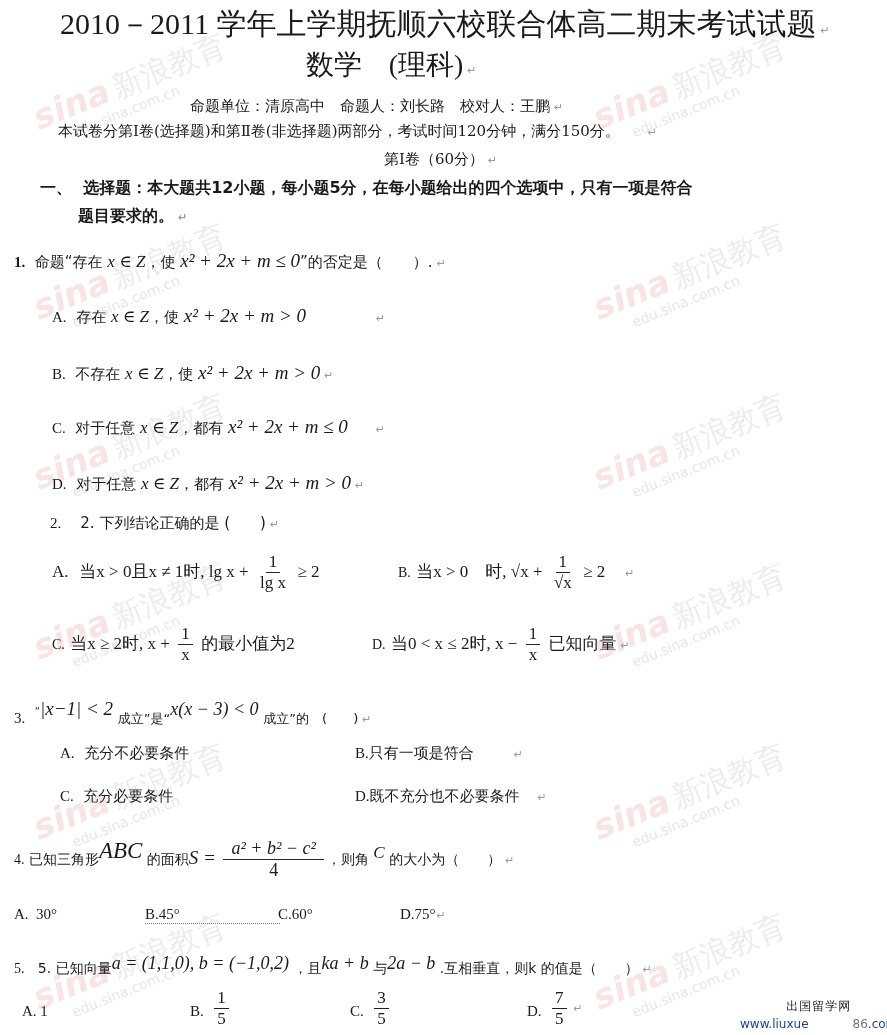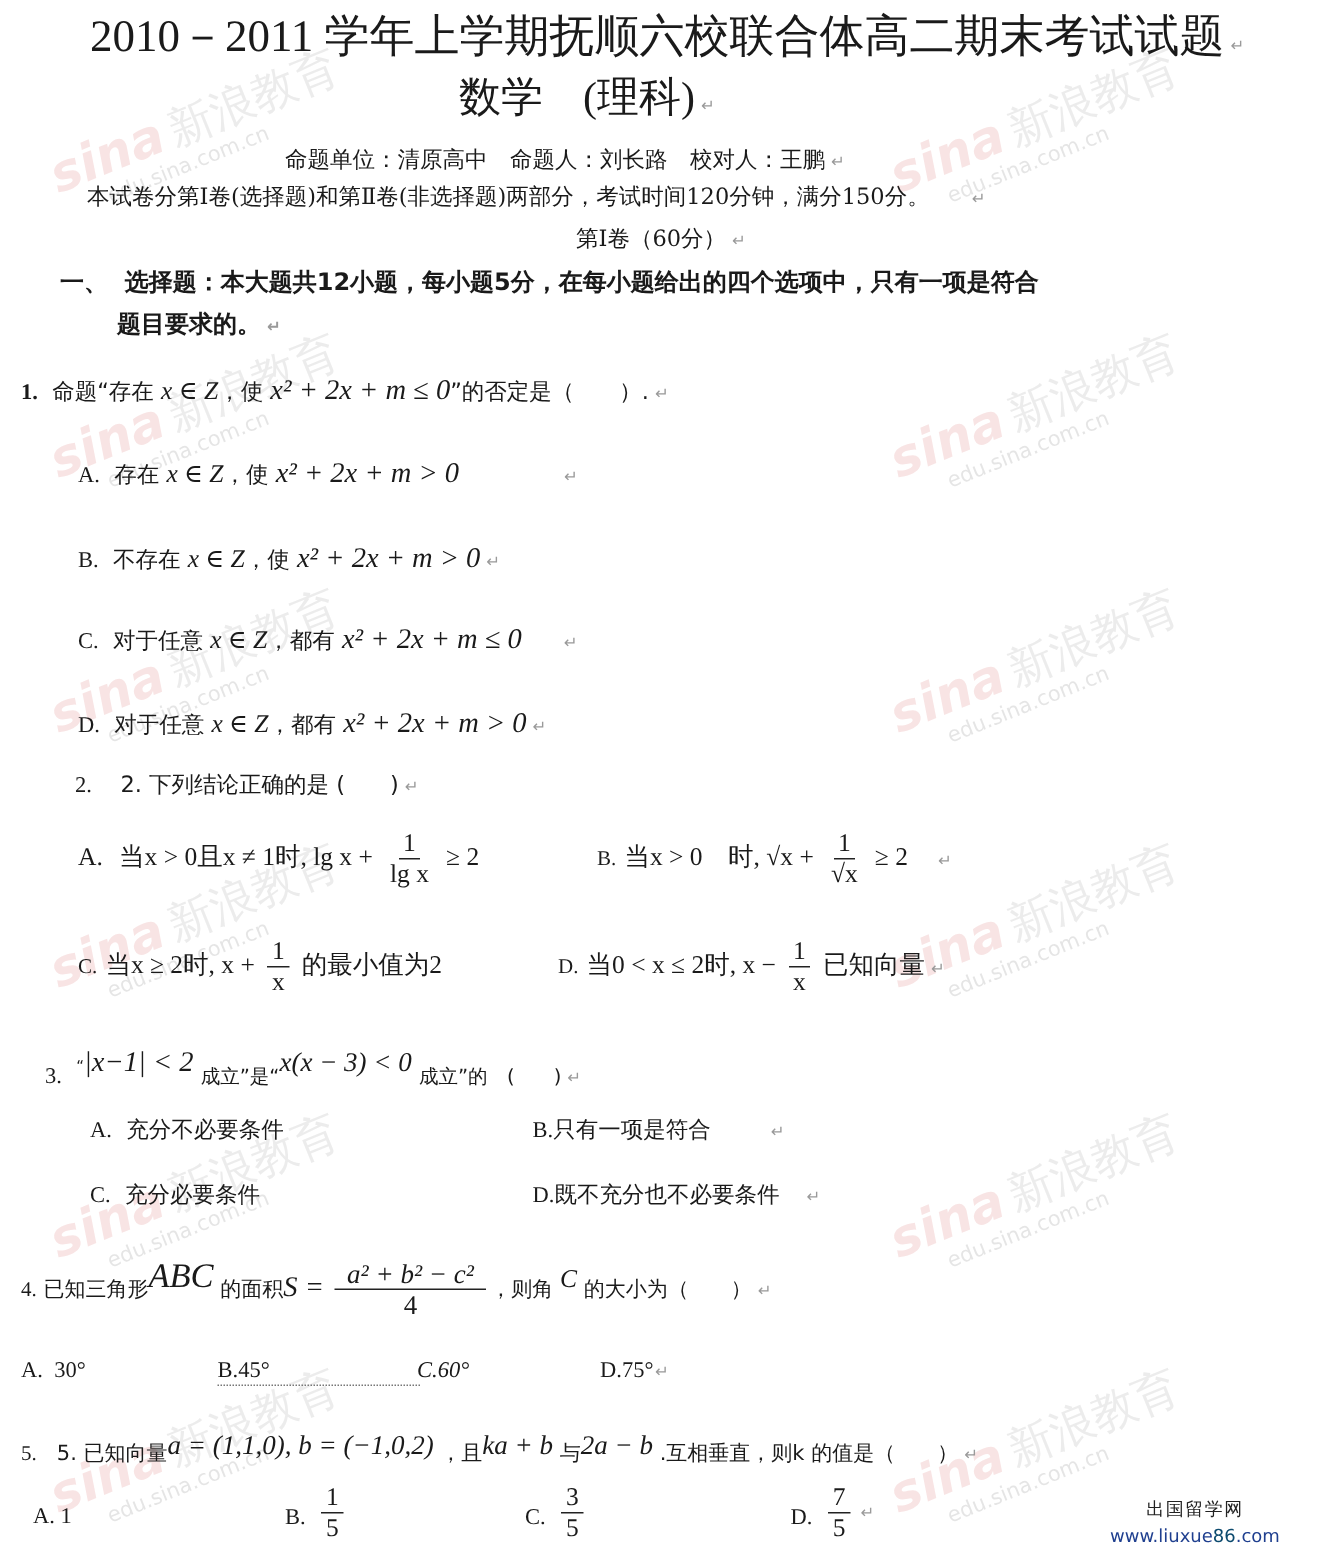--- a/index.html
+++ b/index.html
@@ -25,21 +25,21 @@
   .frac .den { padding:0 3px; line-height:1.2; }
   .dotted { border-bottom:1px dotted #777; }
   .watermark { position:absolute; color:rgba(220,150,150,0.22); transform:rotate(-22deg);
                font-family:"DejaVu Sans",sans-serif; pointer-events:none; }
   .wm-logo { font-size:34px; font-weight:bold; font-style:italic; color:rgba(220,120,120,0.20); }
   .wm-cn { font-size:30px; color:rgba(200,200,200,0.35); }
   .wm-url { font-size:14px; color:rgba(190,190,190,0.40); display:block; margin-left:30px; margin-top:-4px; }
   .logo { position:absolute; left:740px; top:995px; text-align:center; }
   .logo .cn { font-family:"DejaVu Sans",sans-serif; font-size:12px; color:#222; letter-spacing:1px; line-height:22px; }
   .logo .url { font-family:"DejaVu Sans",sans-serif; font-size:12px; color:#1f3f8f; }
-  .logo .url .red { color:#0c4a6e; }
+  .logo .url .red { color:#737373;margin-left:44px; }
 </style>
 </head>
 <body>
 
 <div class="watermark" style="left:30px;top:60px;"><span class="wm-logo">sina</span> <span class="wm-cn">新浪教育</span><span class="wm-url">edu.sina.com.cn</span></div>
 <div class="watermark" style="left:590px;top:60px;"><span class="wm-logo">sina</span> <span class="wm-cn">新浪教育</span><span class="wm-url">edu.sina.com.cn</span></div>
 <div class="watermark" style="left:30px;top:250px;"><span class="wm-logo">sina</span> <span class="wm-cn">新浪教育</span><span class="wm-url">edu.sina.com.cn</span></div>
 <div class="watermark" style="left:590px;top:250px;"><span class="wm-logo">sina</span> <span class="wm-cn">新浪教育</span><span class="wm-url">edu.sina.com.cn</span></div>
 <div class="watermark" style="left:30px;top:420px;"><span class="wm-logo">sina</span> <span class="wm-cn">新浪教育</span><span class="wm-url">edu.sina.com.cn</span></div>
 <div class="watermark" style="left:590px;top:420px;"><span class="wm-logo">sina</span> <span class="wm-cn">新浪教育</span><span class="wm-url">edu.sina.com.cn</span></div>
@@ -123,21 +123,21 @@
 <div class="abs opt" style="left:372px;top:624px;font-size:17px;">
   <span class="serif" style="font-size:14px">D.</span>
   <span class="mathr">当0 &lt; x ≤ 2时, x −</span>
   <span class="frac mathr">
       <span class="num">1</span>
       <span class="den">x</span>
     </span>
   <span class="mathr">已知向量</span><span class="pm">↵</span>
 </div>
 
-<div class="abs q" style="left:14px;top:698px;margin-left:16px;">
+<div class="abs q" style="left:14px;top:698px;">
   <span class="serif">3.</span>&nbsp;
   <span class="sans" style="font-size:10px;vertical-align:8px">“</span><span class="math" style="font-size:19px;vertical-align:8px">|x−1| &lt; 2</span>
   <span class="sans" style="font-size:13px">成立”是“</span><span class="math" style="font-size:18px;vertical-align:8px">x(x − 3) &lt; 0</span>
   <span class="sans" style="font-size:13px">成立”的　(　　)</span><span class="pm">↵</span>
 </div>
 <div class="abs opt" style="left:60px;top:744px;">
   <span class="serif">A.</span>&nbsp;
   <span class="sans">充分不必要条件</span>
 </div>
 <div class="abs opt" style="left:355px;top:744px;">
@@ -161,21 +161,21 @@
     </span><span class="sans">，则角</span>
   <span class="math" style="font-size:17px;vertical-align:6px">C</span>
   <span class="sans">的大小为（　　）</span><span class="pm">↵</span>
 </div>
 <div class="abs opt serif" style="left:14px;top:906px;">
   <span>A.</span>&nbsp;&nbsp;<span>30°</span>
 </div>
 <div class="abs opt serif dotted" style="left:145px;top:906px;width:135px;">
   <span>B.</span><span>45°</span>
 </div>
-<div class="abs opt serif" style="left:278px;top:906px;font-style:italic;">
+<div class="abs opt serif" style="left:278px;top:906px;">
   <span>C.</span><span>60°</span>
 </div>
 <div class="abs opt serif" style="left:400px;top:906px;">
   <span>D.</span><span>75°</span><span class="pm" style="margin-left:1px">↵</span>
 </div>
 
 <div class="abs q" style="left:14px;top:953px;font-size:14px;">
   <span class="serif">5.</span>&nbsp;&nbsp;
   <span class="sans">5. 已知向量</span><span class="math" style="font-size:18px;vertical-align:4px">a = (1,1,0), b = (−1,0,2)</span>
   <span class="sans">，且</span><span class="math" style="font-size:18px;vertical-align:4px">ka + b</span>

